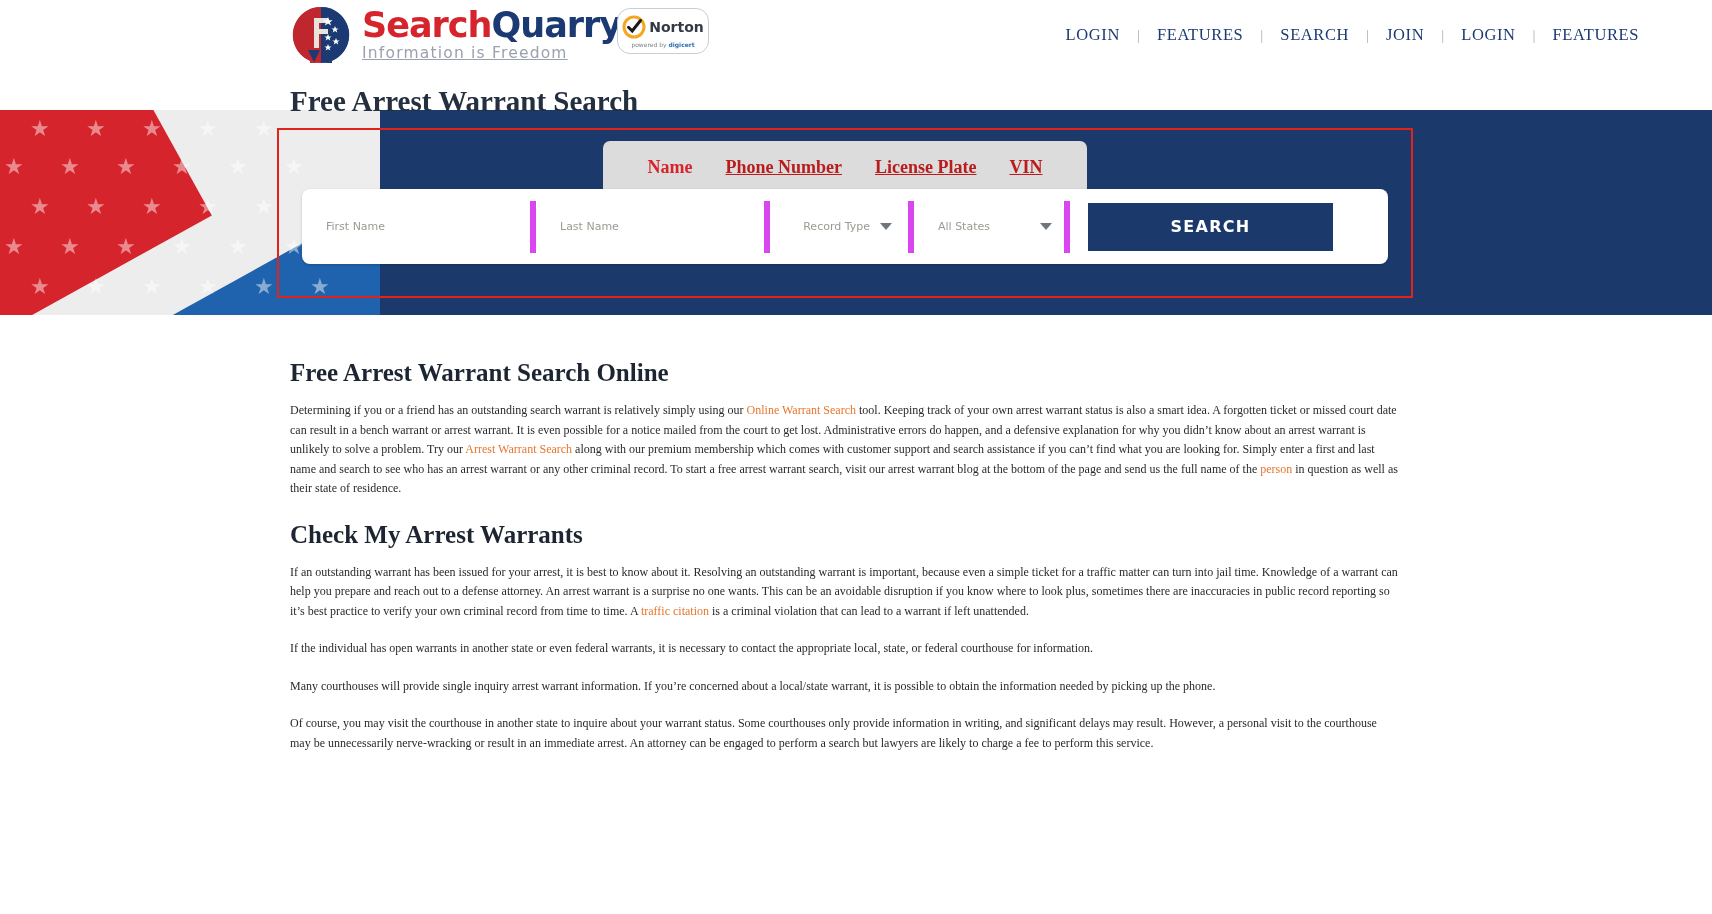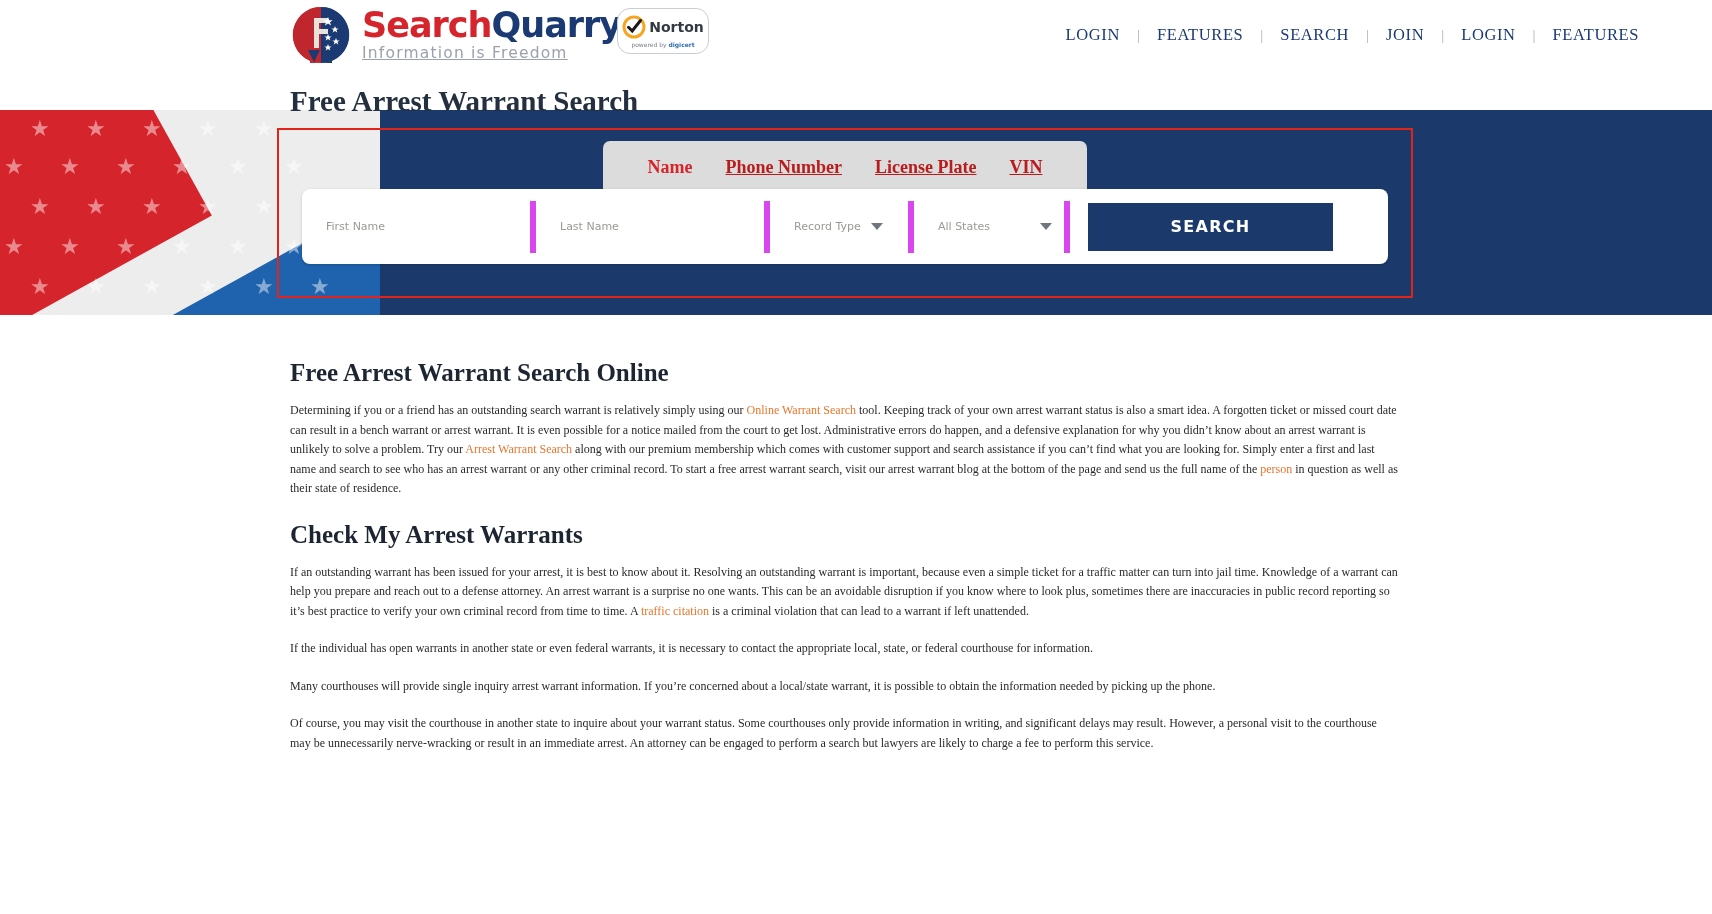--- a/index.html
+++ b/index.html
@@ -158,21 +158,21 @@
     height:52px;
     display:flex; align-items:center;
     padding:0 24px;
     border-right:6px solid #d946ef;
     font-family:"DejaVu Sans", sans-serif;
     font-size:11px;
     color:#9b9b93;
   }
   .field.fname { width:234px; }
   .field.lname { width:234px; }
-  .field.rectype { width:144px; justify-content:flex-start; padding-right:16px;}
+  .field.rectype { width:144px; justify-content:flex-end; padding-right:16px;}
   .field.states { width:156px; justify-content:space-between; padding-right:12px;}
   .caret {
     width:0; height:0;
     border-left:6px solid transparent;
     border-right:6px solid transparent;
     border-top:7px solid #6f7680;
     margin-left:10px;
   }
   .searchbtn {
     margin-left:18px;

